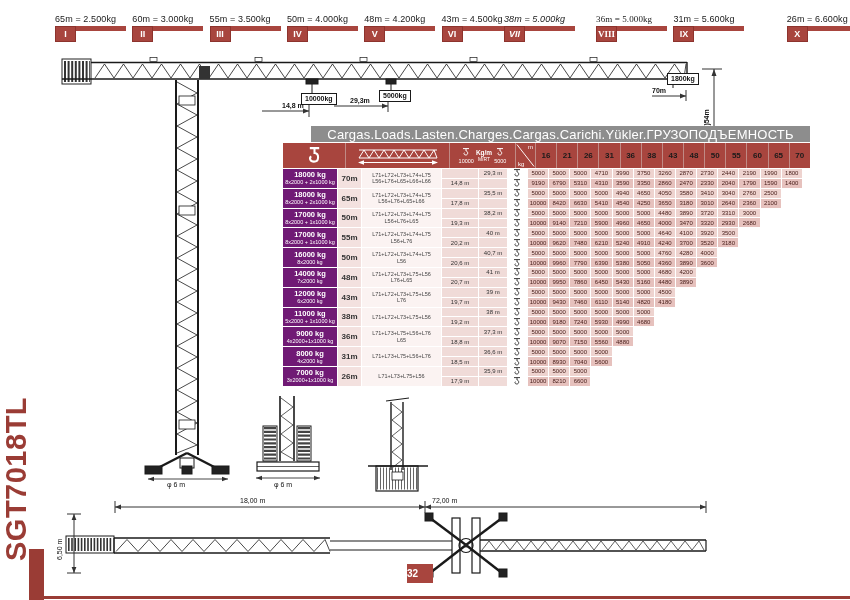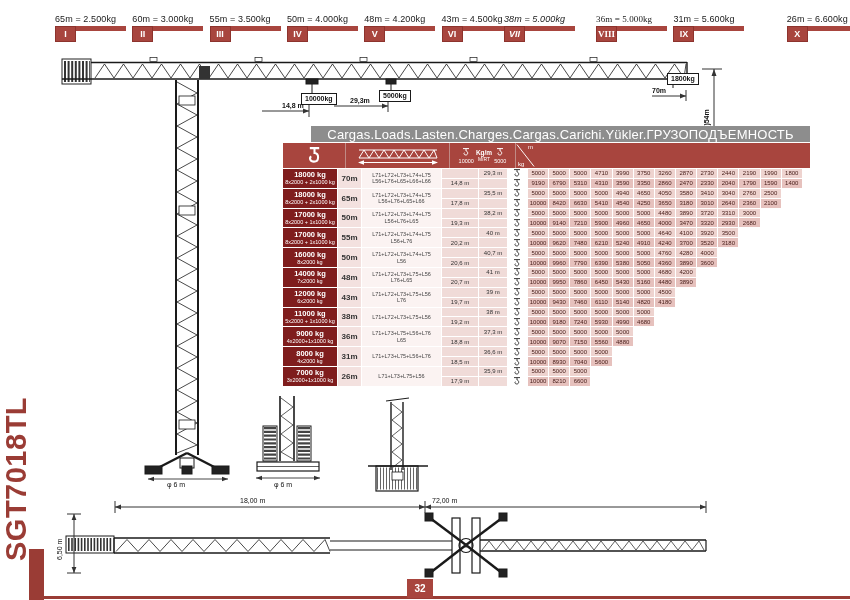--- a/index.html
+++ b/index.html
@@ -31,21 +31,21 @@
   .h-kgm .knum{font-size:5.5px;margin-top:1px;}
   .h-kgm .kt1{font-size:6.5px;font-weight:bold;line-height:7px;}
   .h-kgm .kt2{font-size:5px;line-height:6px;}
   .h-diag{position:relative;}
   .h-diag .dm{position:absolute;top:1px;right:2px;font-size:6px;}
   .h-diag .dkg{position:absolute;bottom:1px;left:2px;font-size:6px;}
   .h-num{width:21.15px;font-size:8px;font-weight:bold;display:flex;align-items:center;
          justify-content:center;border-left:1px solid #c08a85;box-sizing:border-box;}
   .tbl-body{position:absolute;left:0;top:43px;width:527px;}
   .trow{display:flex;height:19.8px;}
-  .c-bal{width:54px;background:#7f1d1d;color:#fff;text-align:center;display:flex;flex-direction:column;
+  .c-bal{width:54px;background:#701a75;color:#fff;text-align:center;display:flex;flex-direction:column;
          justify-content:center;border-bottom:1px solid #fff;box-sizing:border-box;}
   .c-bal .l1{font-size:7.5px;font-weight:bold;line-height:8px;}
   .c-bal .l2{font-size:5.5px;line-height:6px;}
   .c-len{width:24px;background:#f3e1df;font-size:8px;font-weight:bold;color:#333;display:flex;
          align-items:center;justify-content:center;border-left:1px solid #fff;border-bottom:1px solid #fff;box-sizing:border-box;}
   .c-cfg{width:80px;background:#fbf3f2;font-size:5.5px;color:#444;display:flex;flex-direction:column;
          align-items:center;justify-content:center;line-height:6.5px;border-left:1px solid #fff;
          border-bottom:1px solid #fff;box-sizing:border-box;text-align:center;}
   .c-ra,.c-rb{display:flex;flex-direction:column;box-sizing:border-box;}
   .c-ra{width:37px;}
@@ -59,21 +59,21 @@
   .vcell{width:21.15px;font-size:6px;color:#4a211d;display:flex;align-items:center;justify-content:center;
          border-left:1px solid #fff;border-bottom:1px solid #fff;box-sizing:border-box;}
   .va{background:#eed3cf;}
   .vb{background:#e6c1bd;}
   
   .model{position:absolute;left:-57px;top:468px;width:150px;height:36px;transform:rotate(-90deg);
          font-size:29px;font-weight:bold;color:#9a3c35;text-align:center;letter-spacing:.5px;}
   .strip{position:absolute;left:29px;top:549px;width:15px;height:51px;background:#9a3c35;}
   .botline{position:absolute;left:44px;top:596px;width:806px;height:3px;background:#9a3c35;}
   .pagenum{position:absolute;left:407px;top:564px;width:26px;height:19px;background:#a8453e;color:#fff;
-           font-size:10px;font-weight:bold;text-align:center;line-height:19px;margin-top:15px;}
+           font-size:10px;font-weight:bold;line-height:19px;}
 </style>
 </head>
 <body>
 
 <div class="page">
 
   <svg class="abs" style="left:0;top:0;" width="850" height="600" viewBox="0 0 850 600">
 
     <g>
       <rect x="62" y="59" width="29" height="25" fill="#fff" stroke="#222" stroke-width="1"></rect>
@@ -329,20 +329,35 @@
           <span class="knum">5000</span>
         </span>
       </div>
       <div class="h-cell h-diag" style="width:20px;">
         <svg width="20" height="25" viewBox="0 0 20 25">
           <line x1="1" y1="1" x2="19" y2="24" stroke="#fff" stroke-width="1"></line>
         </svg>
         <span class="dm">m</span>
         <span class="dkg">kg</span>
       </div>
+      <div style="display:flex;" id="radii-cells">
+          <div class="h-num">16</div>
+          <div class="h-num">21</div>
+          <div class="h-num">26</div>
+          <div class="h-num">31</div>
+          <div class="h-num">36</div>
+          <div class="h-num">38</div>
+          <div class="h-num">43</div>
+          <div class="h-num">48</div>
+          <div class="h-num">50</div>
+          <div class="h-num">55</div>
+          <div class="h-num">60</div>
+          <div class="h-num">65</div>
+          <div class="h-num">70</div>
+        </div>
     </div>
     <div class="tbl-body" id="tbl-body">
         <div class="trow">
           <div class="c-bal">
             <div class="l1">18000 kg</div>
             <div class="l2">8x2000 + 2x1000 kg</div>
           </div>
           <div class="c-len">70m</div>
           <div class="c-cfg">
             <div>L71+L72+L73+L74+L75</div>

